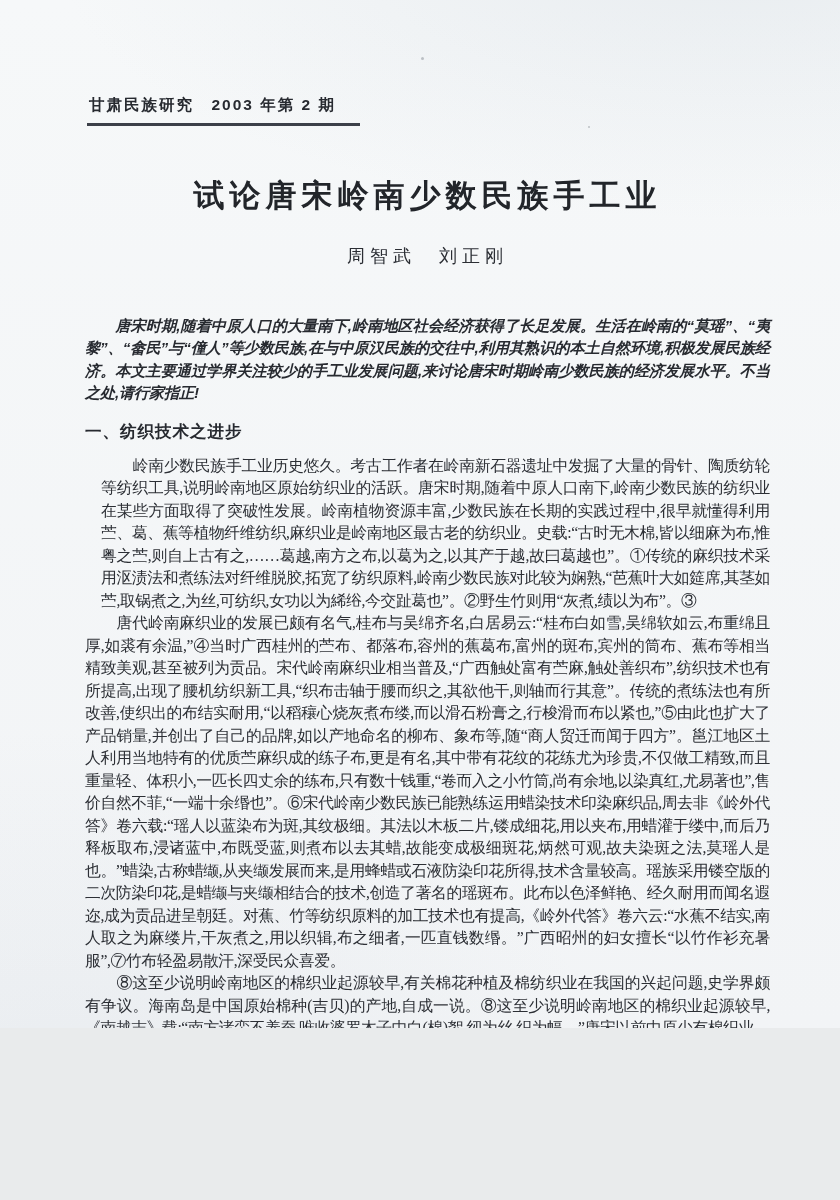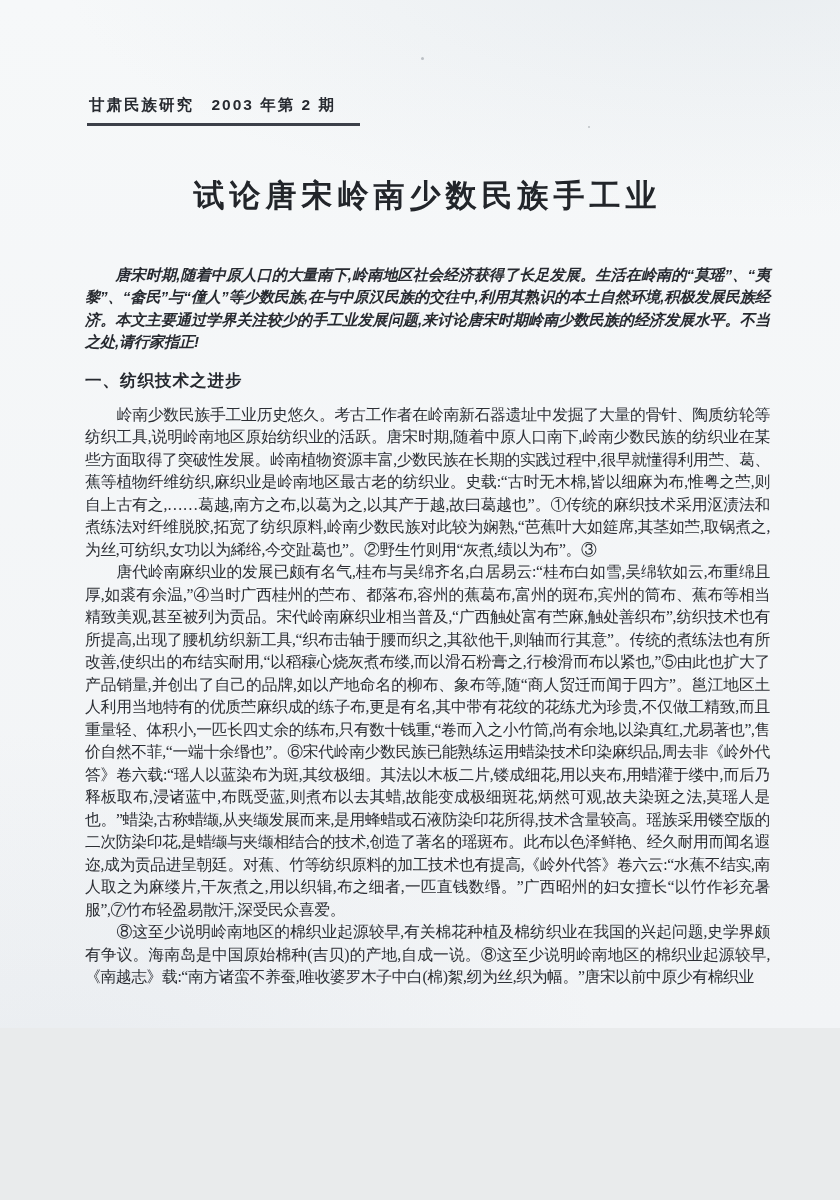--- a/index.html
+++ b/index.html
@@ -73,21 +73,21 @@
   }
   .body-para{
     margin:0;
     font-size:15.8px;
     line-height:22.5px;
     letter-spacing:-0.4px;
     text-align:justify;
     text-indent:2em;
     color:#2c2f35;
   }
-  .body-para.first{margin-top:12px;}
+  .body-para.first{margin-top:12px;margin-left:16px;}
   .page-number{
     margin-top:8px;
     text-align:right;
     font-size:15px;
     letter-spacing:2px;
     color:#34373d;
   }
   
   .speck{
     position:absolute;width:3px;height:3px;border-radius:50%;
@@ -106,20 +106,21 @@
   <span class="speck s3"></span>
 
   <div class="content">
 
     <div class="header">
       <span class="journal">甘肃民族研究　2003 年第 2 期</span>
     </div>
 
     <h1 class="title">试论唐宋岭南少数民族手工业</h1>
 
+    <div class="authors">周智武　刘正刚</div>
 
     <p class="abstract">唐宋时期,随着中原人口的大量南下,岭南地区社会经济获得了长足发展。生活在岭南的“莫瑶”、“夷黎”、“畲民”与“僮人”等少数民族,在与中原汉民族的交往中,利用其熟识的本土自然环境,积极发展民族经济。本文主要通过学界关注较少的手工业发展问题,来讨论唐宋时期岭南少数民族的经济发展水平。不当之处,请行家指正!</p>
 
     <h2 class="section-heading">一、纺织技术之进步</h2>
 
     <p class="body-para first">岭南少数民族手工业历史悠久。考古工作者在岭南新石器遗址中发掘了大量的骨针、陶质纺轮等纺织工具,说明岭南地区原始纺织业的活跃。唐宋时期,随着中原人口南下,岭南少数民族的纺织业在某些方面取得了突破性发展。岭南植物资源丰富,少数民族在长期的实践过程中,很早就懂得利用苎、葛、蕉等植物纤维纺织,麻织业是岭南地区最古老的纺织业。史载:“古时无木棉,皆以细麻为布,惟粤之苎,则自上古有之,……葛越,南方之布,以葛为之,以其产于越,故曰葛越也”。①传统的麻织技术采用沤渍法和煮练法对纤维脱胶,拓宽了纺织原料,岭南少数民族对此较为娴熟,“芭蕉叶大如筵席,其茎如苎,取锅煮之,为丝,可纺织,女功以为絺绤,今交趾葛也”。②野生竹则用“灰煮,绩以为布”。③</p>
 
     <p class="body-para">唐代岭南麻织业的发展已颇有名气,桂布与吴绵齐名,白居易云:“桂布白如雪,吴绵软如云,布重绵且厚,如裘有余温,”④当时广西桂州的苎布、都落布,容州的蕉葛布,富州的斑布,宾州的筒布、蕉布等相当精致美观,甚至被列为贡品。宋代岭南麻织业相当普及,“广西触处富有苎麻,触处善织布”,纺织技术也有所提高,出现了腰机纺织新工具,“织布击轴于腰而织之,其欲他干,则轴而行其意”。传统的煮练法也有所改善,使织出的布结实耐用,“以稻穰心烧灰煮布缕,而以滑石粉膏之,行梭滑而布以紧也,”⑤由此也扩大了产品销量,并创出了自己的品牌,如以产地命名的柳布、象布等,随“商人贸迁而闻于四方”。邕江地区土人利用当地特有的优质苎麻织成的练子布,更是有名,其中带有花纹的花练尤为珍贵,不仅做工精致,而且重量轻、体积小,一匹长四丈余的练布,只有数十钱重,“卷而入之小竹筒,尚有余地,以染真红,尤易著也”,售价自然不菲,“一端十余缗也”。⑥宋代岭南少数民族已能熟练运用蜡染技术印染麻织品,周去非《岭外代答》卷六载:“瑶人以蓝染布为斑,其纹极细。其法以木板二片,镂成细花,用以夹布,用蜡灌于缕中,而后乃释板取布,浸诸蓝中,布既受蓝,则煮布以去其蜡,故能变成极细斑花,炳然可观,故夫染斑之法,莫瑶人是也。”蜡染,古称蜡缬,从夹缬发展而来,是用蜂蜡或石液防染印花所得,技术含量较高。瑶族采用镂空版的二次防染印花,是蜡缬与夹缬相结合的技术,创造了著名的瑶斑布。此布以色泽鲜艳、经久耐用而闻名遐迩,成为贡品进呈朝廷。对蕉、竹等纺织原料的加工技术也有提高,《岭外代答》卷六云:“水蕉不结实,南人取之为麻缕片,干灰煮之,用以织辑,布之细者,一匹直钱数缗。”广西昭州的妇女擅长“以竹作衫充暑服”,⑦竹布轻盈易散汗,深受民众喜爱。</p>
 
     <p class="body-para">⑧这至少说明岭南地区的棉织业起源较早,有关棉花种植及棉纺织业在我国的兴起问题,史学界颇有争议。海南岛是中国原始棉种(吉贝)的产地,自成一说。⑧这至少说明岭南地区的棉织业起源较早,《南越志》载:“南方诸蛮不养蚕,唯收婆罗木子中白(棉)絮,纫为丝,织为幅。”唐宋以前中原少有棉织业</p>

